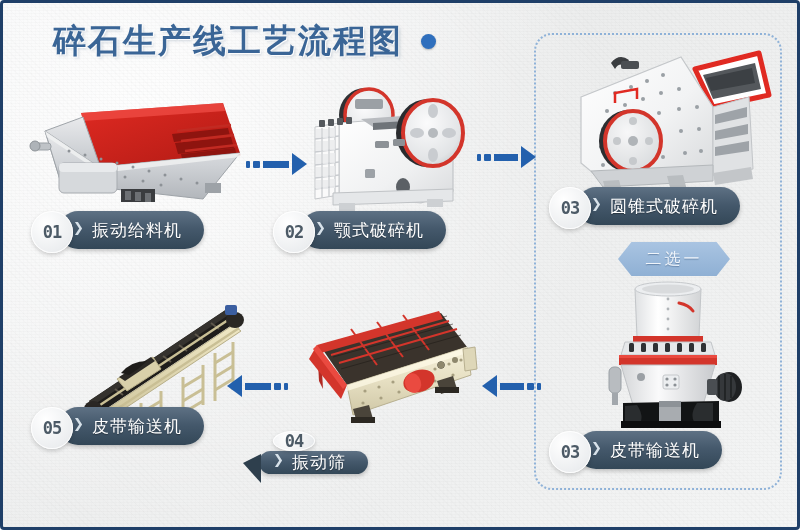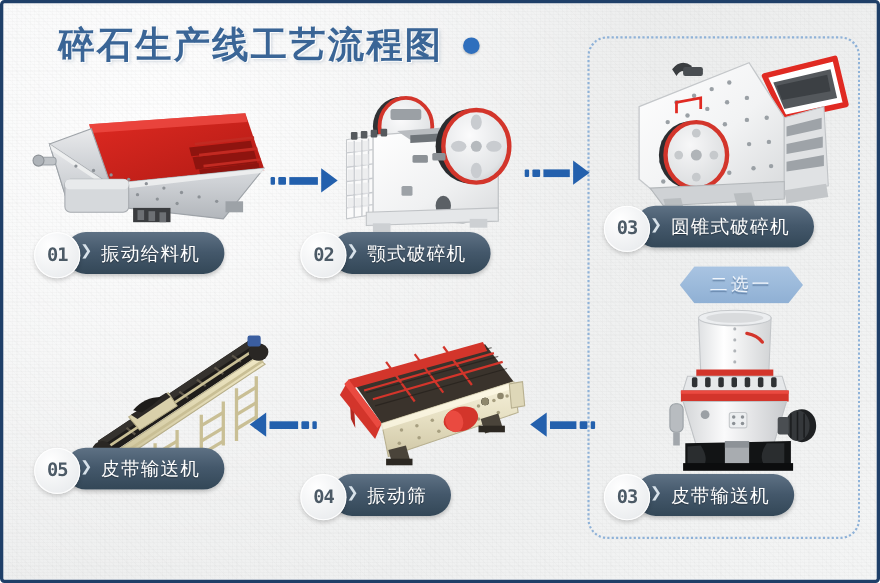--- a/index.html
+++ b/index.html
@@ -654,21 +654,21 @@
   </div>
 
   <div class="step" style="left:546px;top:428px;">
     <div class="step-num">03</div>
     <div class="step-pill">
       <span class="step-chev">❯</span>
       <span class="step-label">皮带输送机</span>
     </div>
   </div>
 
-  <div class="step" style="left:270px;top:428px;">
+  <div class="step" style="left:270px;top:428px;flex-direction:column;">
     <div class="step-num">04</div>
     <div class="step-pill">
       <span class="step-chev">❯</span>
       <span class="step-label">振动筛</span>
     </div>
   </div>
 
   <div class="step" style="left:28px;top:404px;">
     <div class="step-num">05</div>
     <div class="step-pill">

